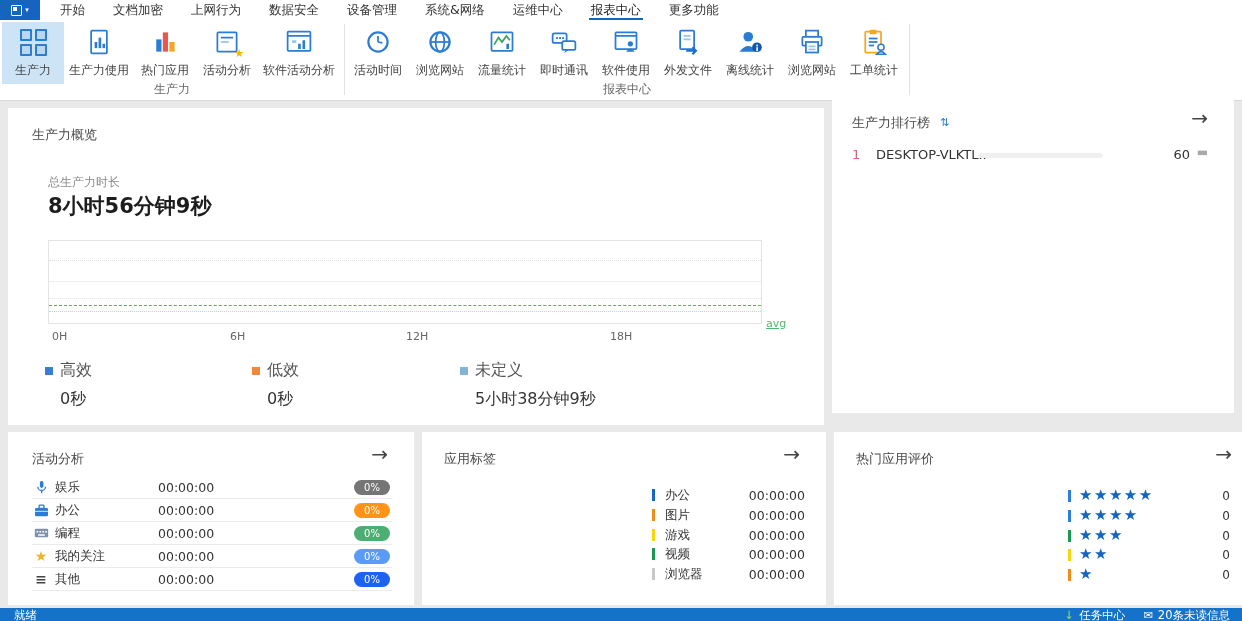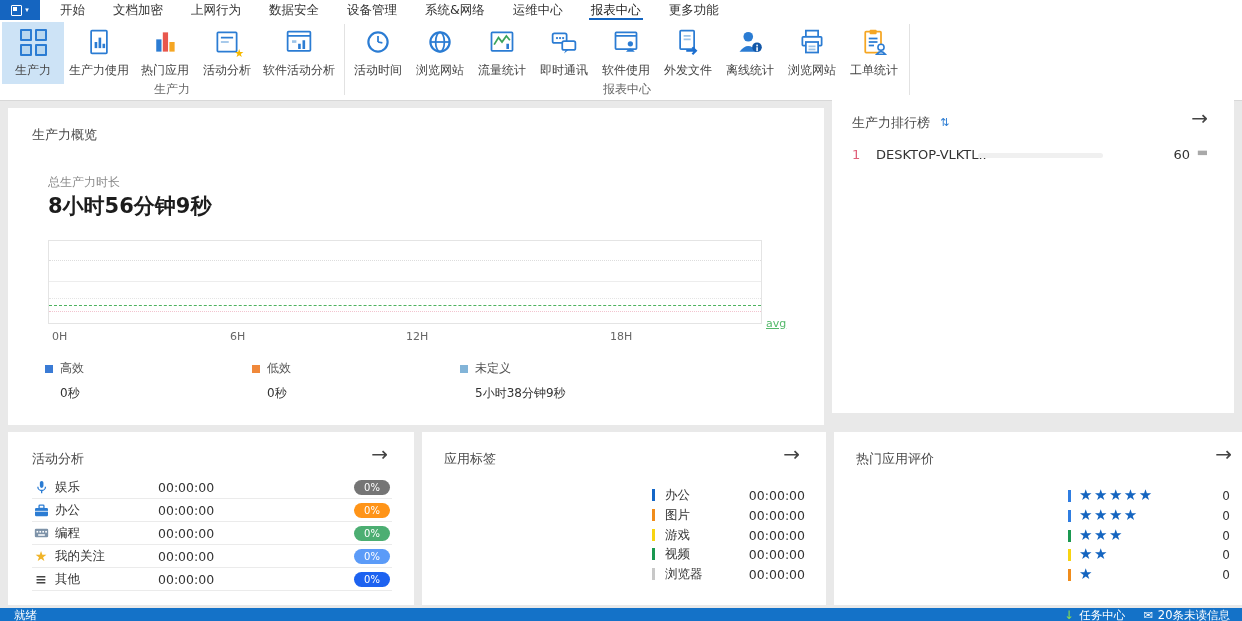--- a/index.html
+++ b/index.html
@@ -45,21 +45,21 @@
   .total-value{position:absolute;left:40px;top:84px;font-size:21px;font-weight:bold;color:#1c1c1c;}
   .chart{position:absolute;left:40px;top:132px;width:712px;height:82px;border:1px solid #e4e4e4;background:#fff;}
   .gl{position:absolute;left:0;right:0;height:0;}
   .gl.d1{top:23%;border-top:1px dotted #ddd;}
   .gl.d2{top:49%;border-top:1px solid #ededed;}
   .gl.d3{top:69%;border-top:1px dotted #e4e4e4;}
   .gl.avg{top:78%;border-top:1px dashed #4db35f;}
   .gl.low{top:85%;border-top:1px dotted #f2c4cf;}
   .avg-label{position:absolute;left:758px;top:209px;font-size:11px;color:#53b96a;text-decoration:underline;}
   .xtick{position:absolute;top:222px;font-size:11px;color:#666;}
-  .lg{position:absolute;top:252px;font-size:12px;color:#555;}
+  .lg{position:absolute;top:252px;font-size:16px;color:#555;}
   .lg-head{display:flex;align-items:center;gap:7px;}
   .lg .sq{width:8px;height:8px;display:inline-block;}
   .lg-val{margin:8px 0 0 15px;color:#333;}
   
   .rk-sort{position:absolute;left:108px;top:20px;font-size:11px;color:#2b7cd3;cursor:pointer;}
   .rk-row{position:absolute;left:0;top:46px;width:100%;height:26px;}
   .rk-rank{position:absolute;left:20px;top:5px;font-size:13px;color:#e0607a;}
   .rk-name{position:absolute;left:44px;top:5px;font-size:13px;color:#333;width:110px;white-space:nowrap;overflow:hidden;}
   .rk-track{position:absolute;left:146px;top:11px;width:125px;height:5px;background:#f0f0f0;border-radius:3px;}
   .rk-fill{height:100%;background:#c9c9c9;border-radius:3px;}

